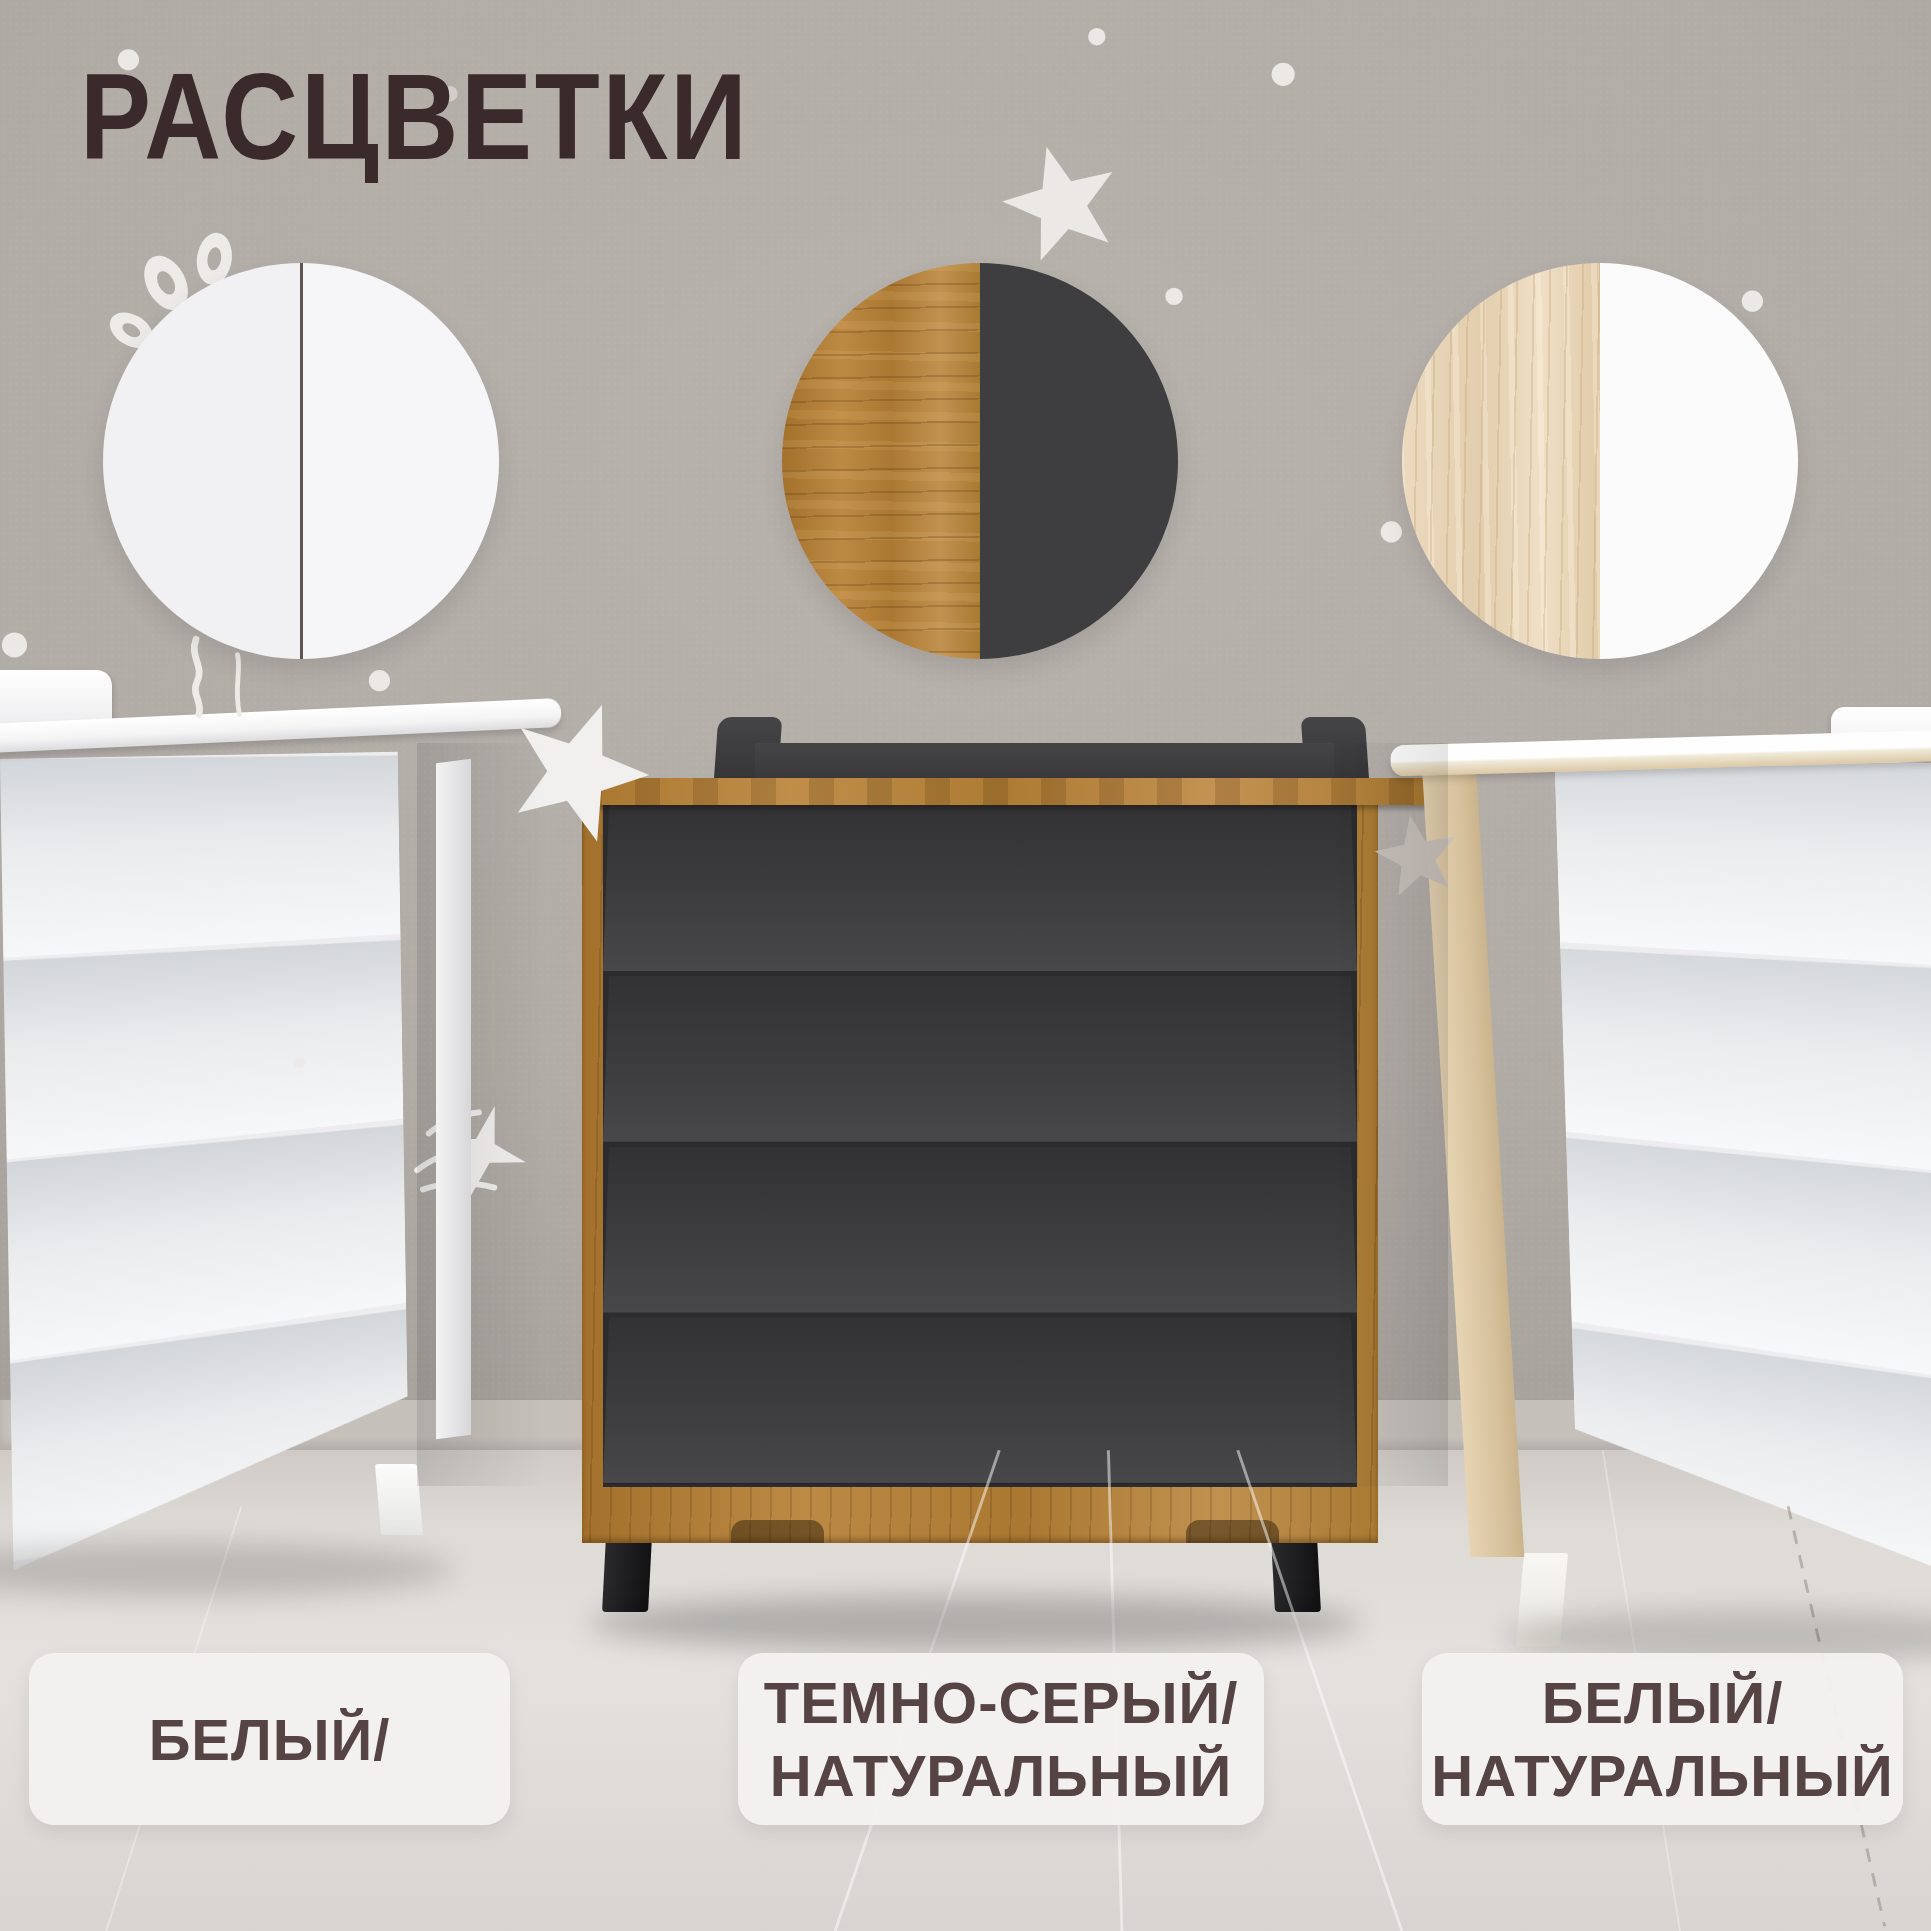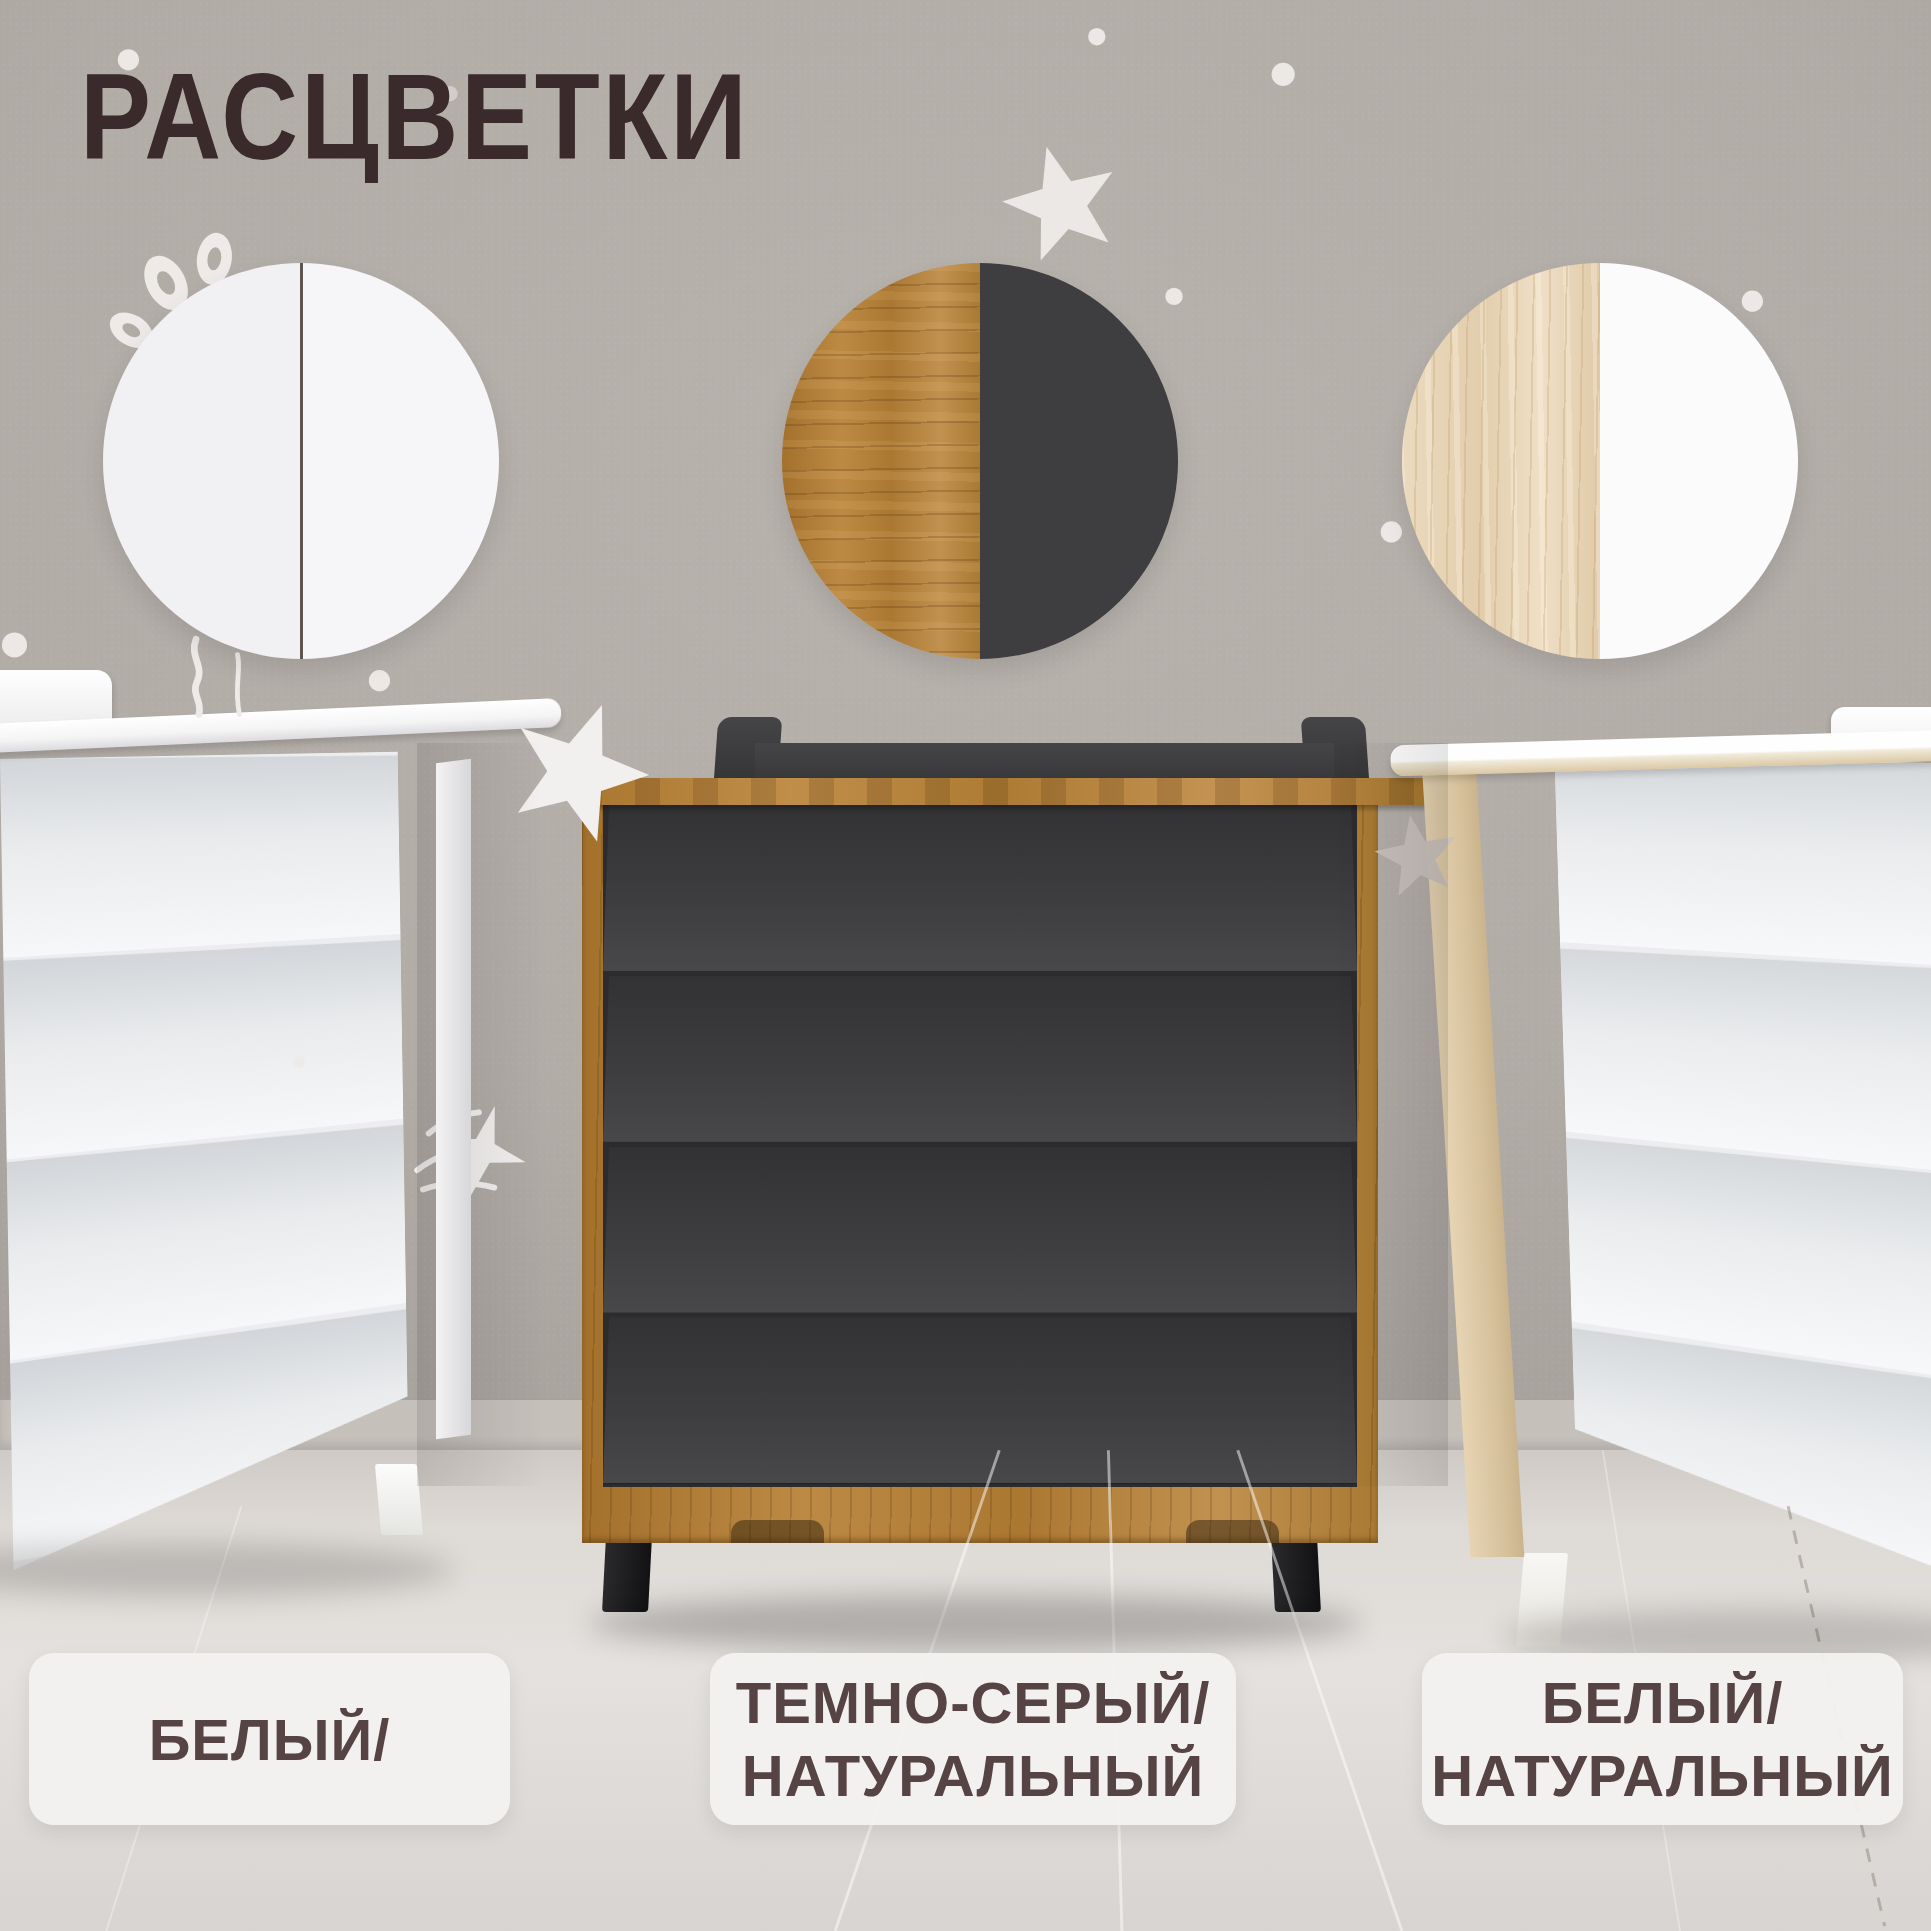--- a/index.html
+++ b/index.html
@@ -123,21 +123,21 @@
     clip-path:polygon(0 2%,100% 0,100% 100%,0 100%);
     box-shadow:0 4.8px 5.8px rgba(0,0,0,0.22);}
   .dr-leg{position:absolute;left:1520px;top:1553px;width:44px;height:93px;
     background:linear-gradient(180deg,#f8f7f4,#e8e5de);transform:skewX(-5deg);border-radius:2.9px;}
 
   
   .option-label{position:absolute;top:1653px;height:172px;z-index:40;border-radius:25px;
     background:rgba(243,241,240,0.96);box-shadow:0 7.7px 19.3px rgba(0,0,0,0.08);
     display:flex;flex-direction:column;align-items:center;justify-content:center;
     color:#564344;font-weight:700;font-size:58px;line-height:73px;letter-spacing:1px;text-align:center;}
-  .lb1{left:29px;width:481px;} .lb2{left:710px;width:526px;} .lb3{left:1422px;width:481px;}
+  .lb1{left:29px;width:481px;} .lb2{left:738px;width:526px;} .lb3{left:1422px;width:481px;}
 </style>
 </head>
 <body>
 
 <div id="canvas">
 
   <div class="wall"></div>
   <div class="baseboard"></div>
   <div class="floor"></div>
   <div class="wallshadow ws-l"></div>

